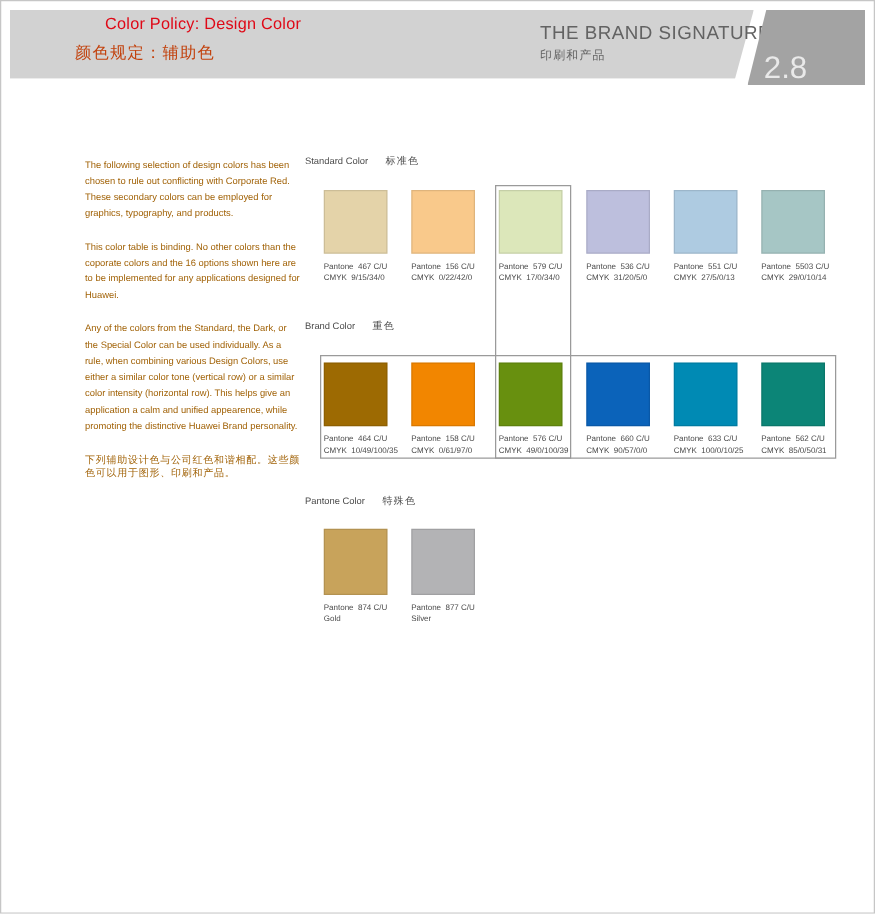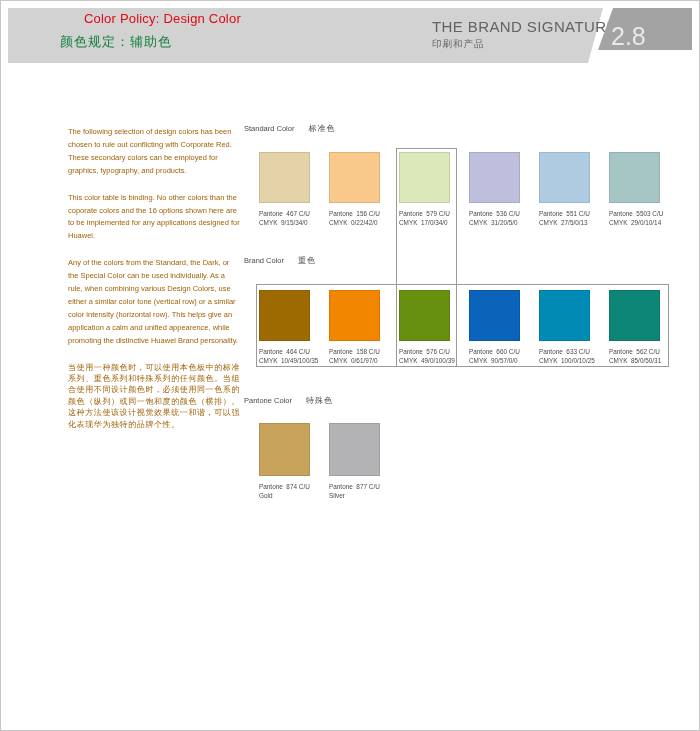--- a/index.html
+++ b/index.html
@@ -10,21 +10,21 @@
   .page-border{position:absolute;inset:0;border:1px solid #c6c6c6;box-sizing:border-box;pointer-events:none;}
 
   
   .band{position:absolute;left:8px;top:8px;width:600px;height:55px;
     clip-path:polygon(0 0,595px 0,580px 100%,0 100%);}
   .hdr-title{position:absolute;left:60px;top:11px;font-size:13px;letter-spacing:0.2px;margin-left:24px;}
   .hdr-sub{position:absolute;left:60px;top:33px;font-size:13px;letter-spacing:1px;}
   .brand-block{position:absolute;left:432px;top:18px;}
   .brand-title{font-size:15px;letter-spacing:0.4px;}
   .brand-sub{font-size:9.5px;margin-top:3px;letter-spacing:1px;}
-  .tab{position:absolute;left:598px;top:8px;width:94px;height:42px;
+  .tab{position:absolute;left:598px;top:8px;width:94px;height:60px;
     clip-path:polygon(15px 0,100% 0,100% 100%,0 100%);}
   .tab-num{position:absolute;left:13px;bottom:1px;font-size:25px;line-height:1;}
 
   
   .intro{position:absolute;left:68px;top:126px;width:172px;}
   .intro p{margin:0 0 14px 0;font-size:7.5px;line-height:12.9px;}
   .intro p.cn{font-size:8px;line-height:11.4px;letter-spacing:0.6px;margin-bottom:15px;}
 
   
   .sec-head{position:absolute;left:244px;font-size:7.5px;}
@@ -41,34 +41,34 @@
   .hbox{position:absolute;left:256px;top:284px;width:413px;height:83px;
     border:1px solid #9a9a9a;box-sizing:border-box;pointer-events:none;}
 </style>
 </head>
 <body>
 
 <div class="page-border"></div>
 
 <div class="band" style="background: rgb(210, 210, 210);"></div>
 <div class="hdr-title" style="color: rgb(223, 9, 23);">Color Policy: Design Color</div>
-<div class="hdr-sub" style="color: #15803d;">颜色规定：辅助色</div>
+<div class="hdr-sub" style="color: #c2410c;">颜色规定：辅助色</div>
 <div class="brand-block">
   <div class="brand-title" style="color: rgb(99, 99, 99);">THE BRAND SIGNATURE</div>
   <div class="brand-sub" style="color: rgb(99, 99, 99);">印刷和产品</div>
 </div>
 <div class="tab" style="background: rgb(163, 163, 163);">
   <div class="tab-num" style="color: rgb(233, 233, 233);">2.8</div>
 </div>
 
 <div class="intro" style="color: #a16207;">
   <p>The following selection of design colors has been chosen to rule out conflicting with Corporate Red. These secondary colors can be employed for graphics, typography, and products.</p>
   <p>This color table is binding. No other colors than the coporate colors and the 16 options shown here are to be implemented for any applications designed for Huawei.</p>
   <p>Any of the colors from the Standard, the Dark, or the Special Color can be used individually. As a rule, when combining various Design Colors, use either a similar color tone (vertical row) or a similar color intensity (horizontal row). This helps give an application a calm and unified appearence, while promoting the distinctive Huawei Brand personality.</p>
-  <p class="cn">当使用一种颜色时，可以使用本色板中的标准系列、重色系列和特殊系列的任何颜色。当组合使用不同设计颜色时，必须使用同一色系的颜色（纵列）或同一饱和度的颜色（横排）。这种方法使该设计视觉效果统一和谐，可以强化表现华为独特的品牌个性。</p>
+  <p class="cn">下列辅助设计色与公司红色和谐相配。这些颜色可以用于图形、印刷和产品。</p>
 </div>
 
 <div class="sec-head" style="top: 123px; color: rgb(74, 74, 74);">
   <span>Standard Color</span><span class="cn">标准色</span>
 </div>
 <div class="sw-row" style="top: 152px; color: rgb(74, 74, 74);">
   <div class="sw-cell">
     <div class="sw" style="background: rgb(228, 211, 169);"></div>
     <div class="sw-l1">Pantone  467 C/U</div>
     <div class="sw-l2">CMYK  9/15/34/0</div>

